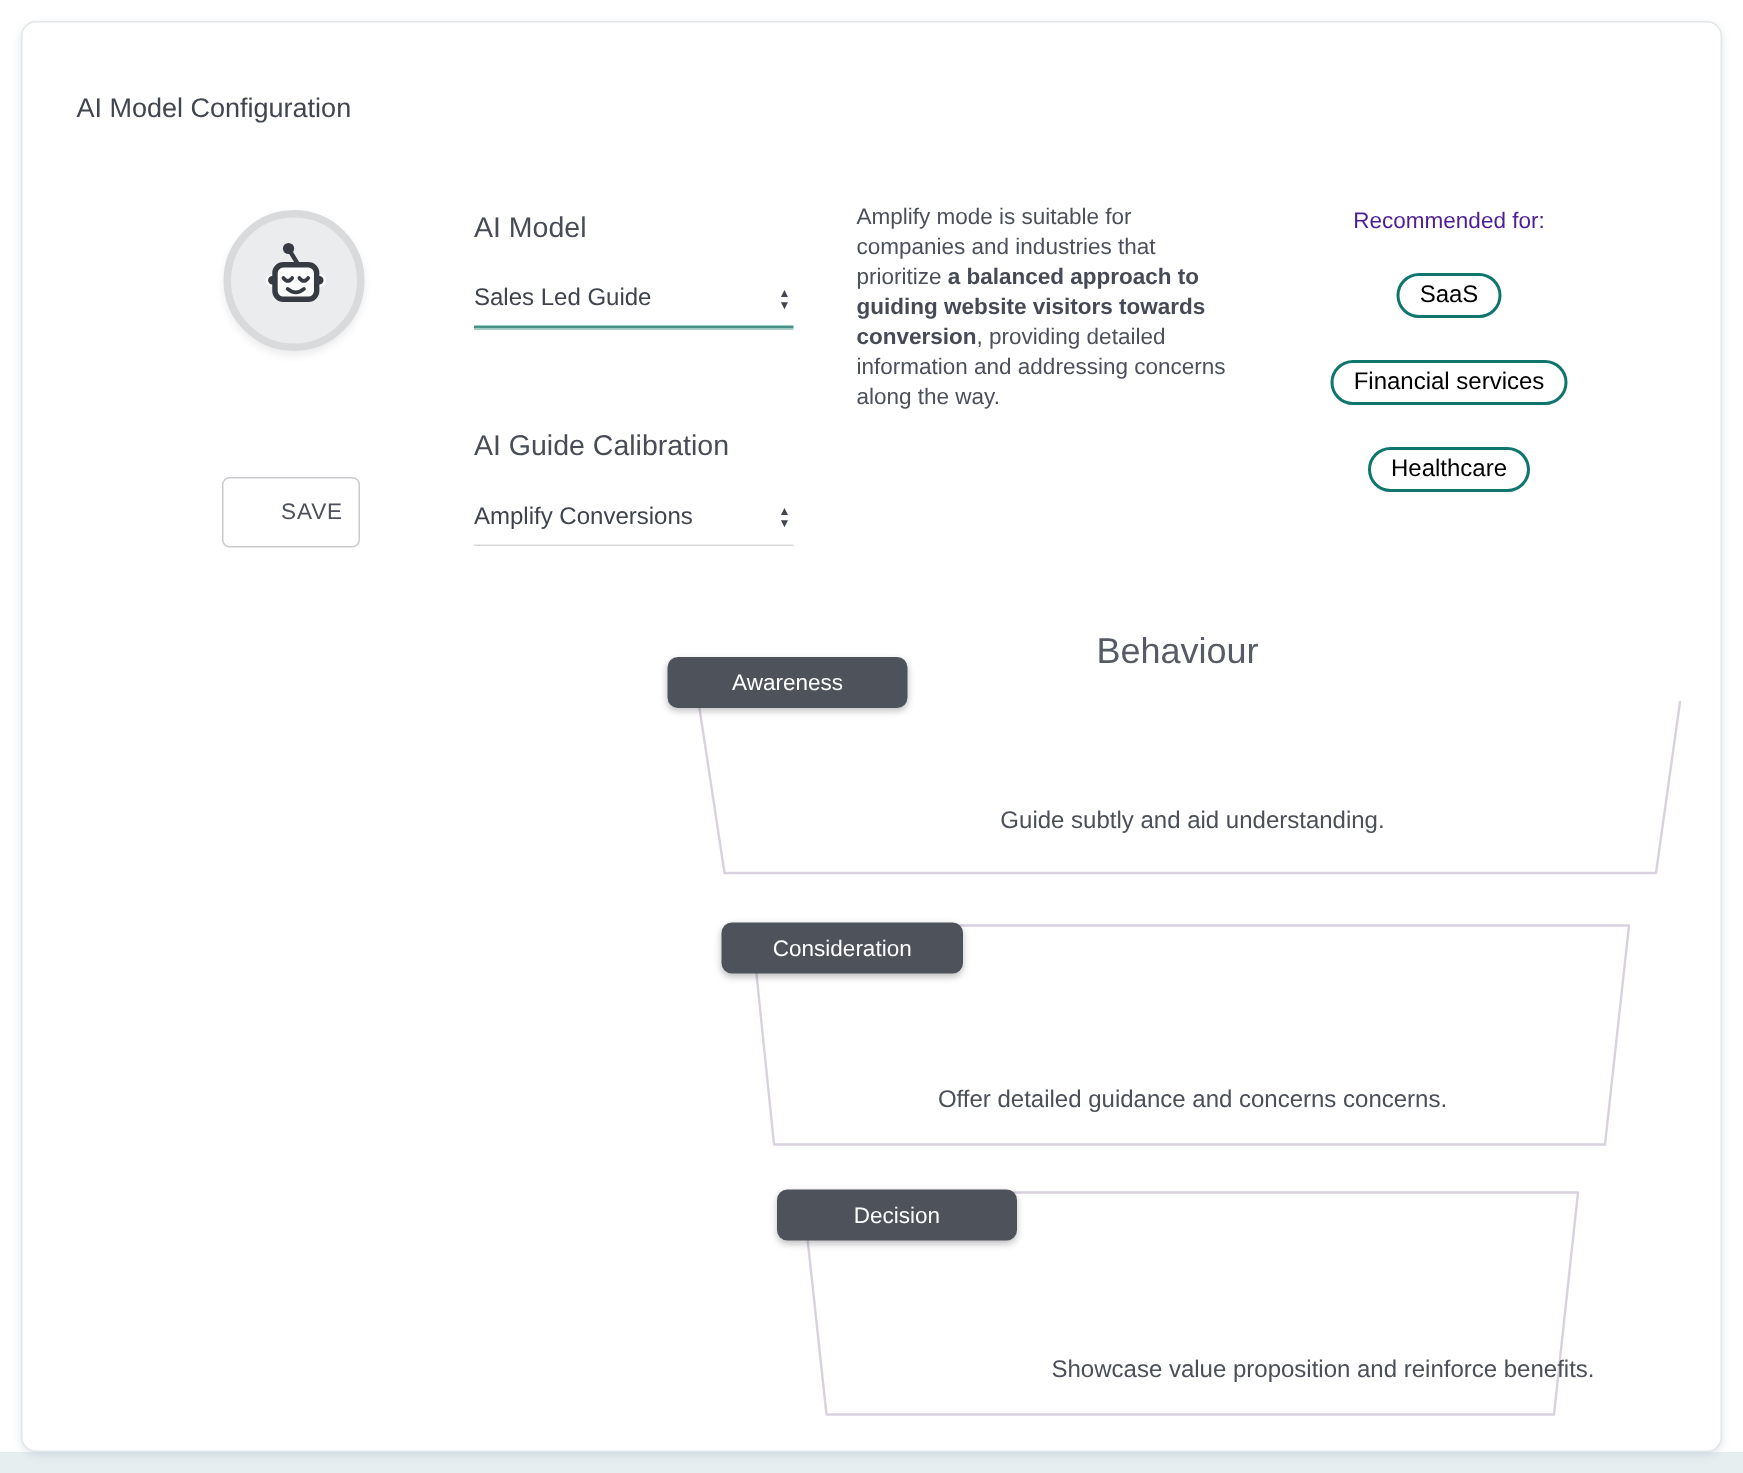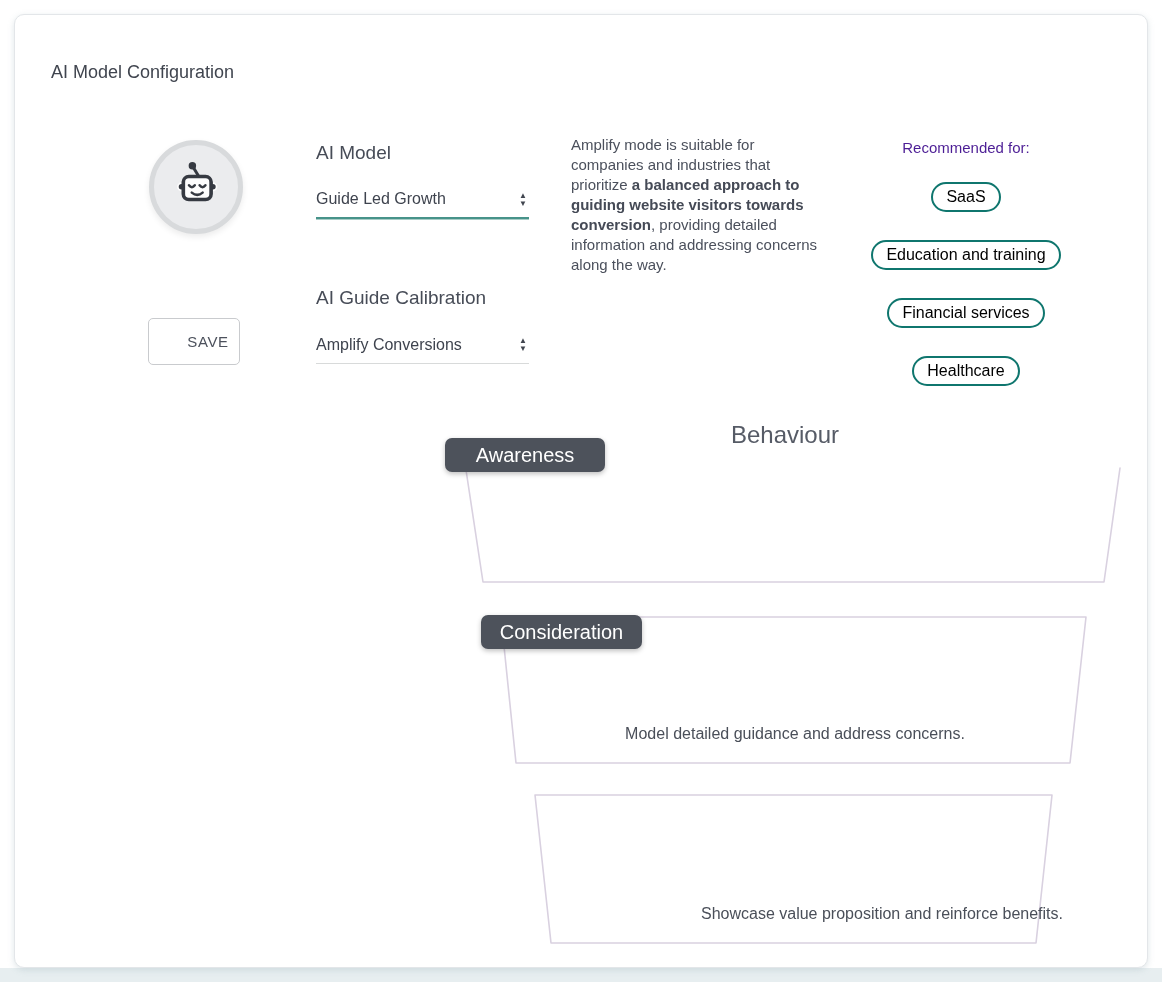--- a/index.html
+++ b/index.html
@@ -102,21 +102,21 @@
     stroke-linejoin:round; stroke-linecap:round;
   }
   .f1 { left:445px; top:448px; width:670px; height:125px; }
   .f2 { left:480px; top:598px; width:600px; height:155px; }
   .f3 { left:514px; top:776px; width:534px; height:157px; }
 
   .stage-badge {
     position:absolute; height:34px; width:160px;
     background:#4d525b; border-radius:7px;
     display:flex; align-items:center; justify-content:center;
-    color:#ffffff; font-size:20px; font-weight:500;
+    color:#ffffff; font-size:15px; font-weight:500;
     box-shadow:0 2px 5px rgba(0,0,0,0.25);
     z-index:3;
   }
   .b1 { left:430px; top:423px; }
   .b2 { left:466px; top:600px; width:161px;text-align:center; }
   .b3 { left:503px; top:778px; }
 
   .stage-desc {
     position:absolute; text-align:center;
     font-size:16px; color:#4a4f59;
@@ -145,21 +145,21 @@
           <rect x="13.5" y="17" width="23" height="19" rx="4.6" fill="#fdfdfd" stroke="#363a42" stroke-width="3"></rect>
           <path d="M18.2 24.3 q2.4 3.2 4.8 0" fill="none" stroke="#363a42" stroke-width="2.1" stroke-linecap="round"></path>
           <path d="M27 24.3 q2.4 3.2 4.8 0" fill="none" stroke="#363a42" stroke-width="2.1" stroke-linecap="round"></path>
           <path d="M20.5 30.3 q4.5 3.8 9 0" fill="none" stroke="#363a42" stroke-width="2.1" stroke-linecap="round"></path>
         </svg>
       </span>
     </div>
 
     <div class="field-label lbl-model">AI Model</div>
     <div class="select select-model">
-      <span>Guide Led Growth</span>
+      <span>Sales Led Guide</span>
       <span class="updown">
           <span>▲</span>
           <span>▼</span>
         </span>
     </div>
 
     <div class="field-label lbl-calibration">AI Guide Calibration</div>
     <div class="select select-calibration">
       <span>Amplify Conversions</span>
       <span class="updown">
@@ -170,37 +170,38 @@
 
     <button class="save-btn">SAVE</button>
 
     <div class="description">
       <span>Amplify mode is suitable for companies and industries that prioritize </span><b>a balanced approach to guiding website visitors towards conversion</b><span>, providing detailed information and addressing concerns along the way.</span>
     </div>
 
     <div class="recommended">
       <div class="recommended-label">Recommended for:</div>
       <div class="pill">SaaS</div>
-      <div class="pill">Education and training</div>
       <div class="pill">Financial services</div>
       <div class="pill">Healthcare</div>
     </div>
 
     <div class="behaviour-title">Behaviour</div>
 
     <svg class="funnel-svg f1" viewBox="0 0 670 125">
       <path d="M6 7 L23 119 L644 119 L660 5"></path>
     </svg>
     <div class="stage-badge b1">Awareness</div>
+    <div class="stage-desc d1">Guide subtly and aid understanding.</div>
 
     <svg class="funnel-svg f2" viewBox="0 0 600 155">
       <path d="M6 4 L591 4 L575 150 L21 150 Z"></path>
     </svg>
     <div class="stage-badge b2">Consideration</div>
-    <div class="stage-desc d2">Model detailed guidance and address concerns.</div>
+    <div class="stage-desc d2">Offer detailed guidance and concerns concerns.</div>
 
     <svg class="funnel-svg f3" viewBox="0 0 534 157">
       <path d="M6 4 L523 4 L507 152 L22 152 Z"></path>
     </svg>
+    <div class="stage-badge b3">Decision</div>
     <div class="stage-desc d3">Showcase value proposition and reinforce benefits.</div>
 
   </div>
 </div>
 
 </body></html>

